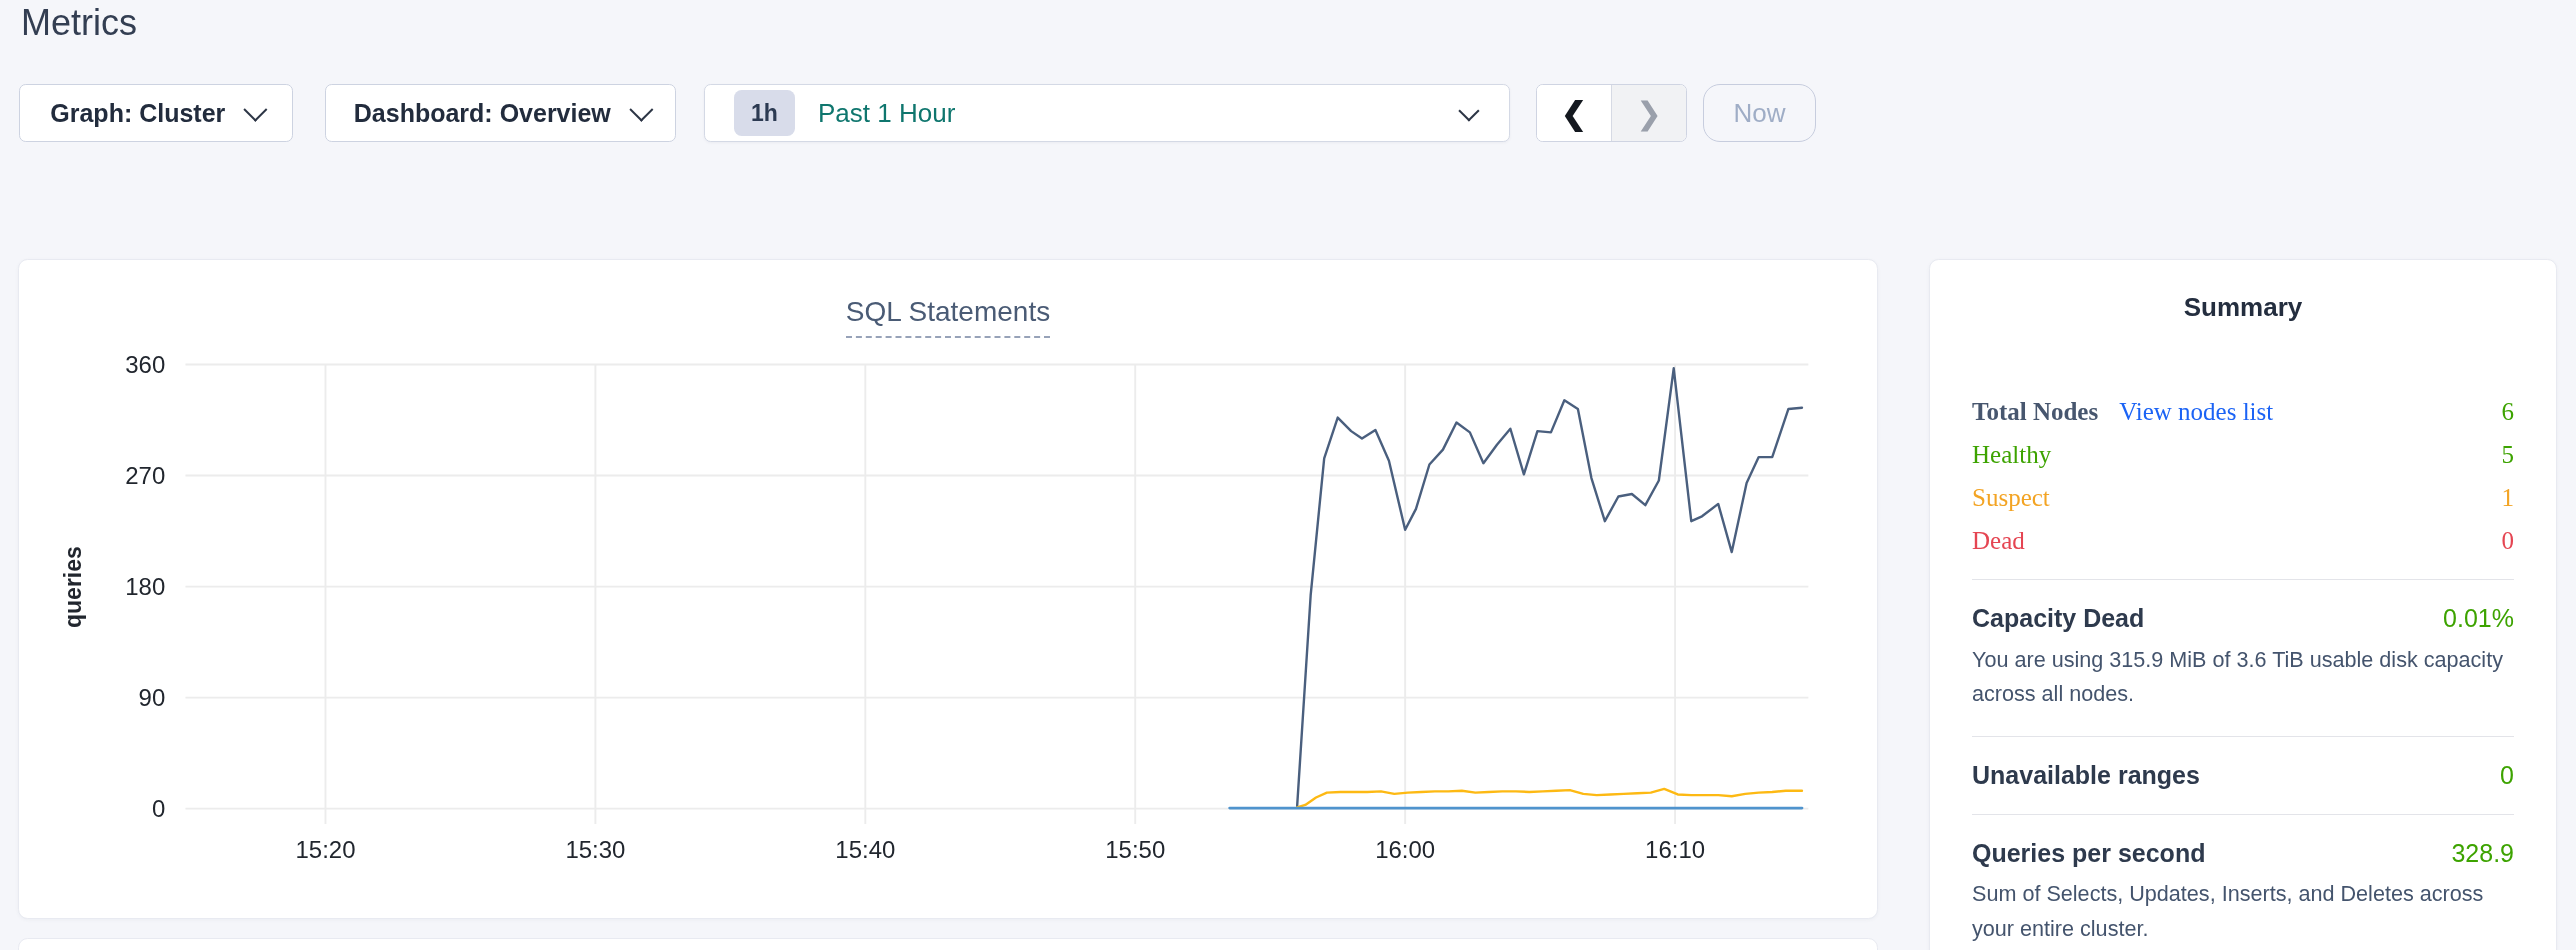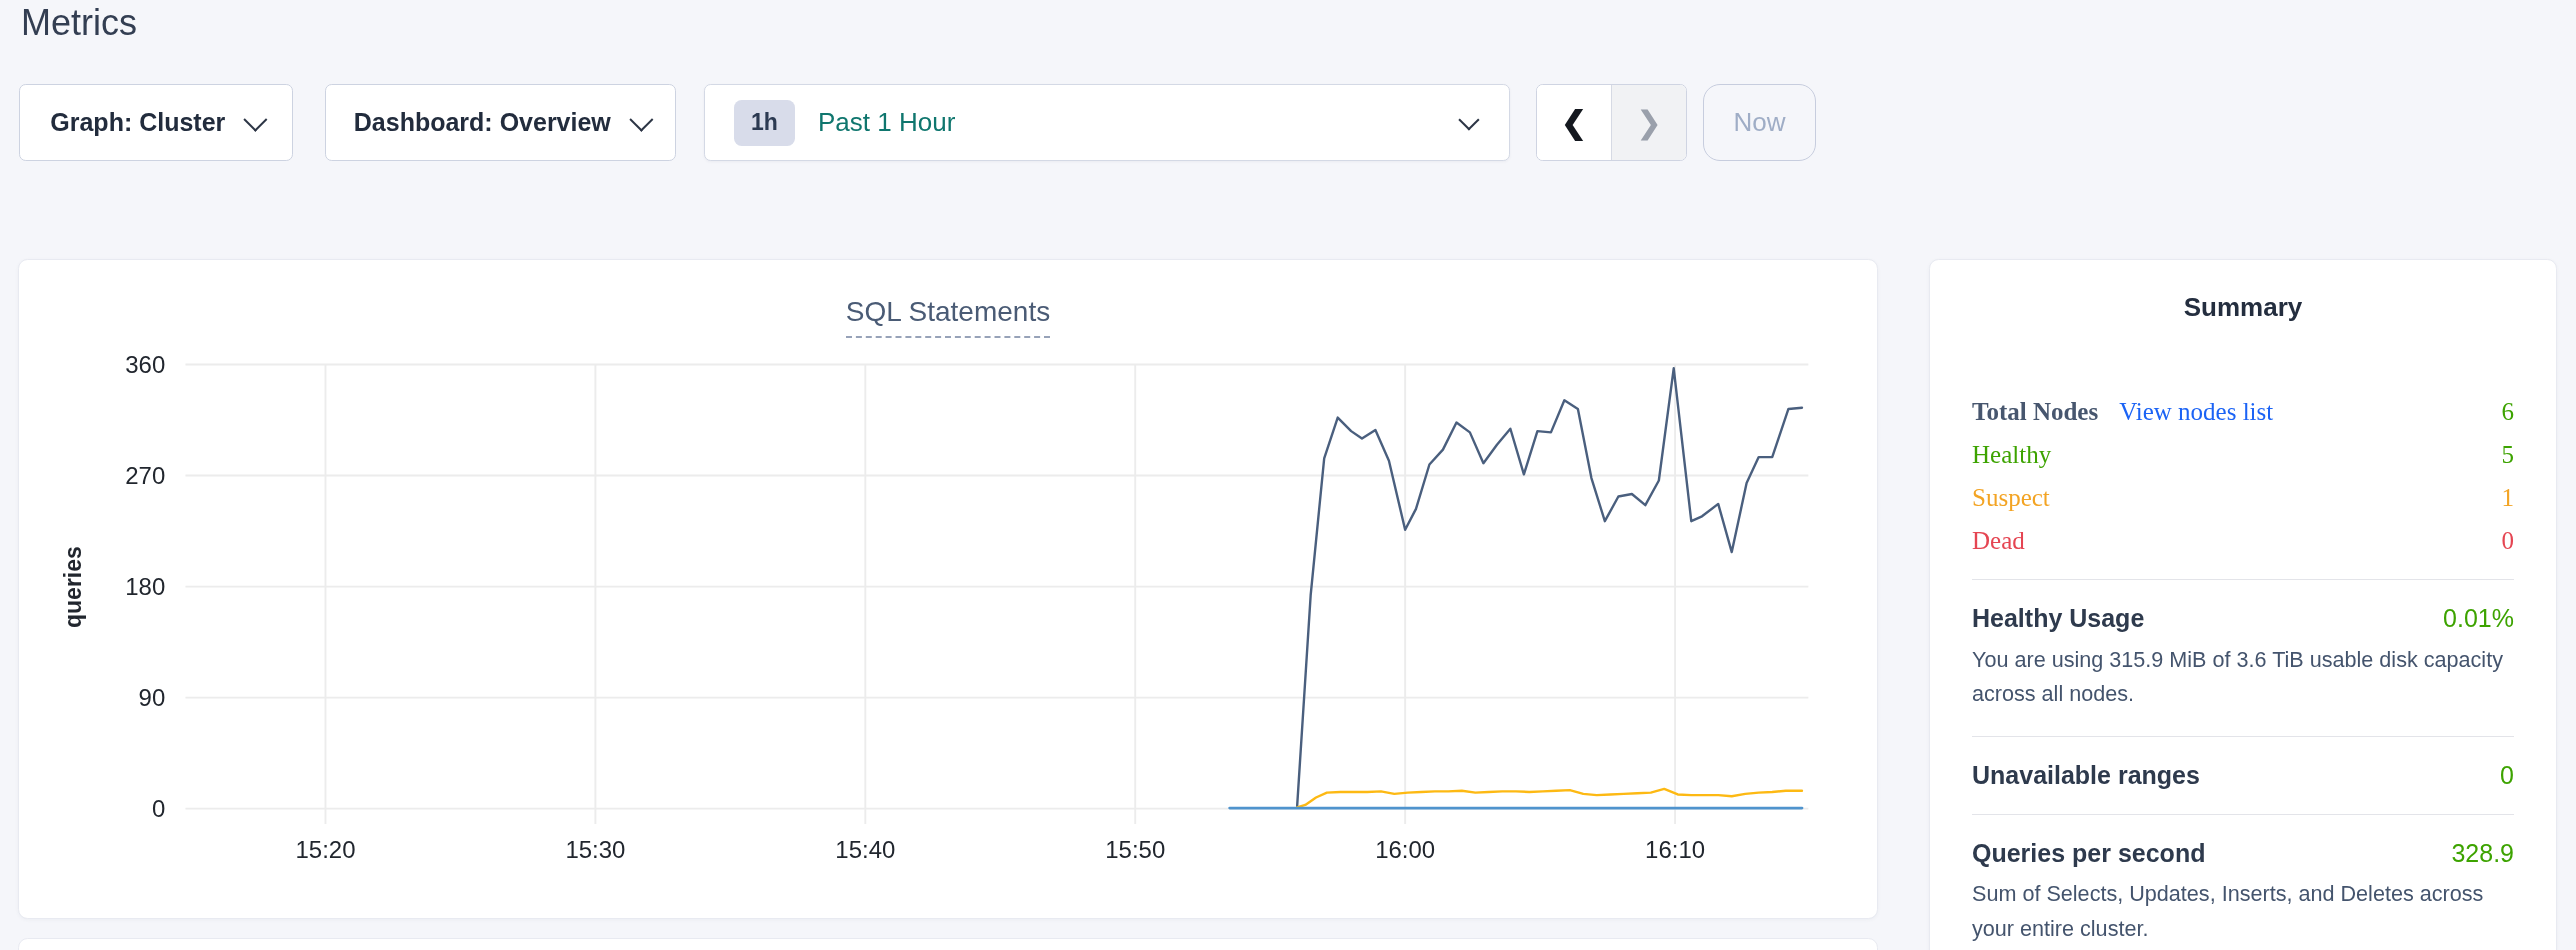--- a/index.html
+++ b/index.html
@@ -8,21 +8,21 @@
     background:#f5f6fa;
     font-family:"Liberation Sans",sans-serif;
     color:#475872;
   }
   
   .page-title{
     position:absolute;left:21px;top:1.9px;
     font-size:36px;font-weight:500;color:#333e52;
   }
   
-  .ctl{position:absolute;top:84px;height:77px;box-sizing:border-box;}
+  .ctl{position:absolute;top:84px;height:58px;box-sizing:border-box;}
   .dropdown{
     background:#fff;border:1.9px solid #cdd3e1;border-radius:6.7px;
     display:flex;align-items:center;justify-content:center;gap:19px;
     font-size:25px;font-weight:700;color:#222c3d;cursor:pointer;
   }
   .dd1{left:19px;width:274px;}
   .dd2{left:325px;width:351px;}
   .chev{
     width:15.4px;height:15.4px;border-right:2.9px solid #2c3545;border-bottom:2.9px solid #2c3545;
     transform:rotate(45deg) translateY(-3.8px);display:inline-block;
@@ -185,21 +185,21 @@
       <span>Dead</span>
       <span class="spacer"></span>
       <span>0</span>
     </div>
   </div>
 
   <div class="divider"></div>
 
   <div>
     <div class="sec-head">
-      <span class="label">Healthy Usage</span>
+      <span class="label">Capacity Dead</span>
       <span class="spacer"></span>
       <span class="value">0.01%</span>
     </div>
     <div class="sec-desc">
       <div>You are using 315.9 MiB of 3.6 TiB usable disk capacity</div>
       <div>across all nodes.</div>
     </div>
   </div>
 
   <div class="divider"></div>

